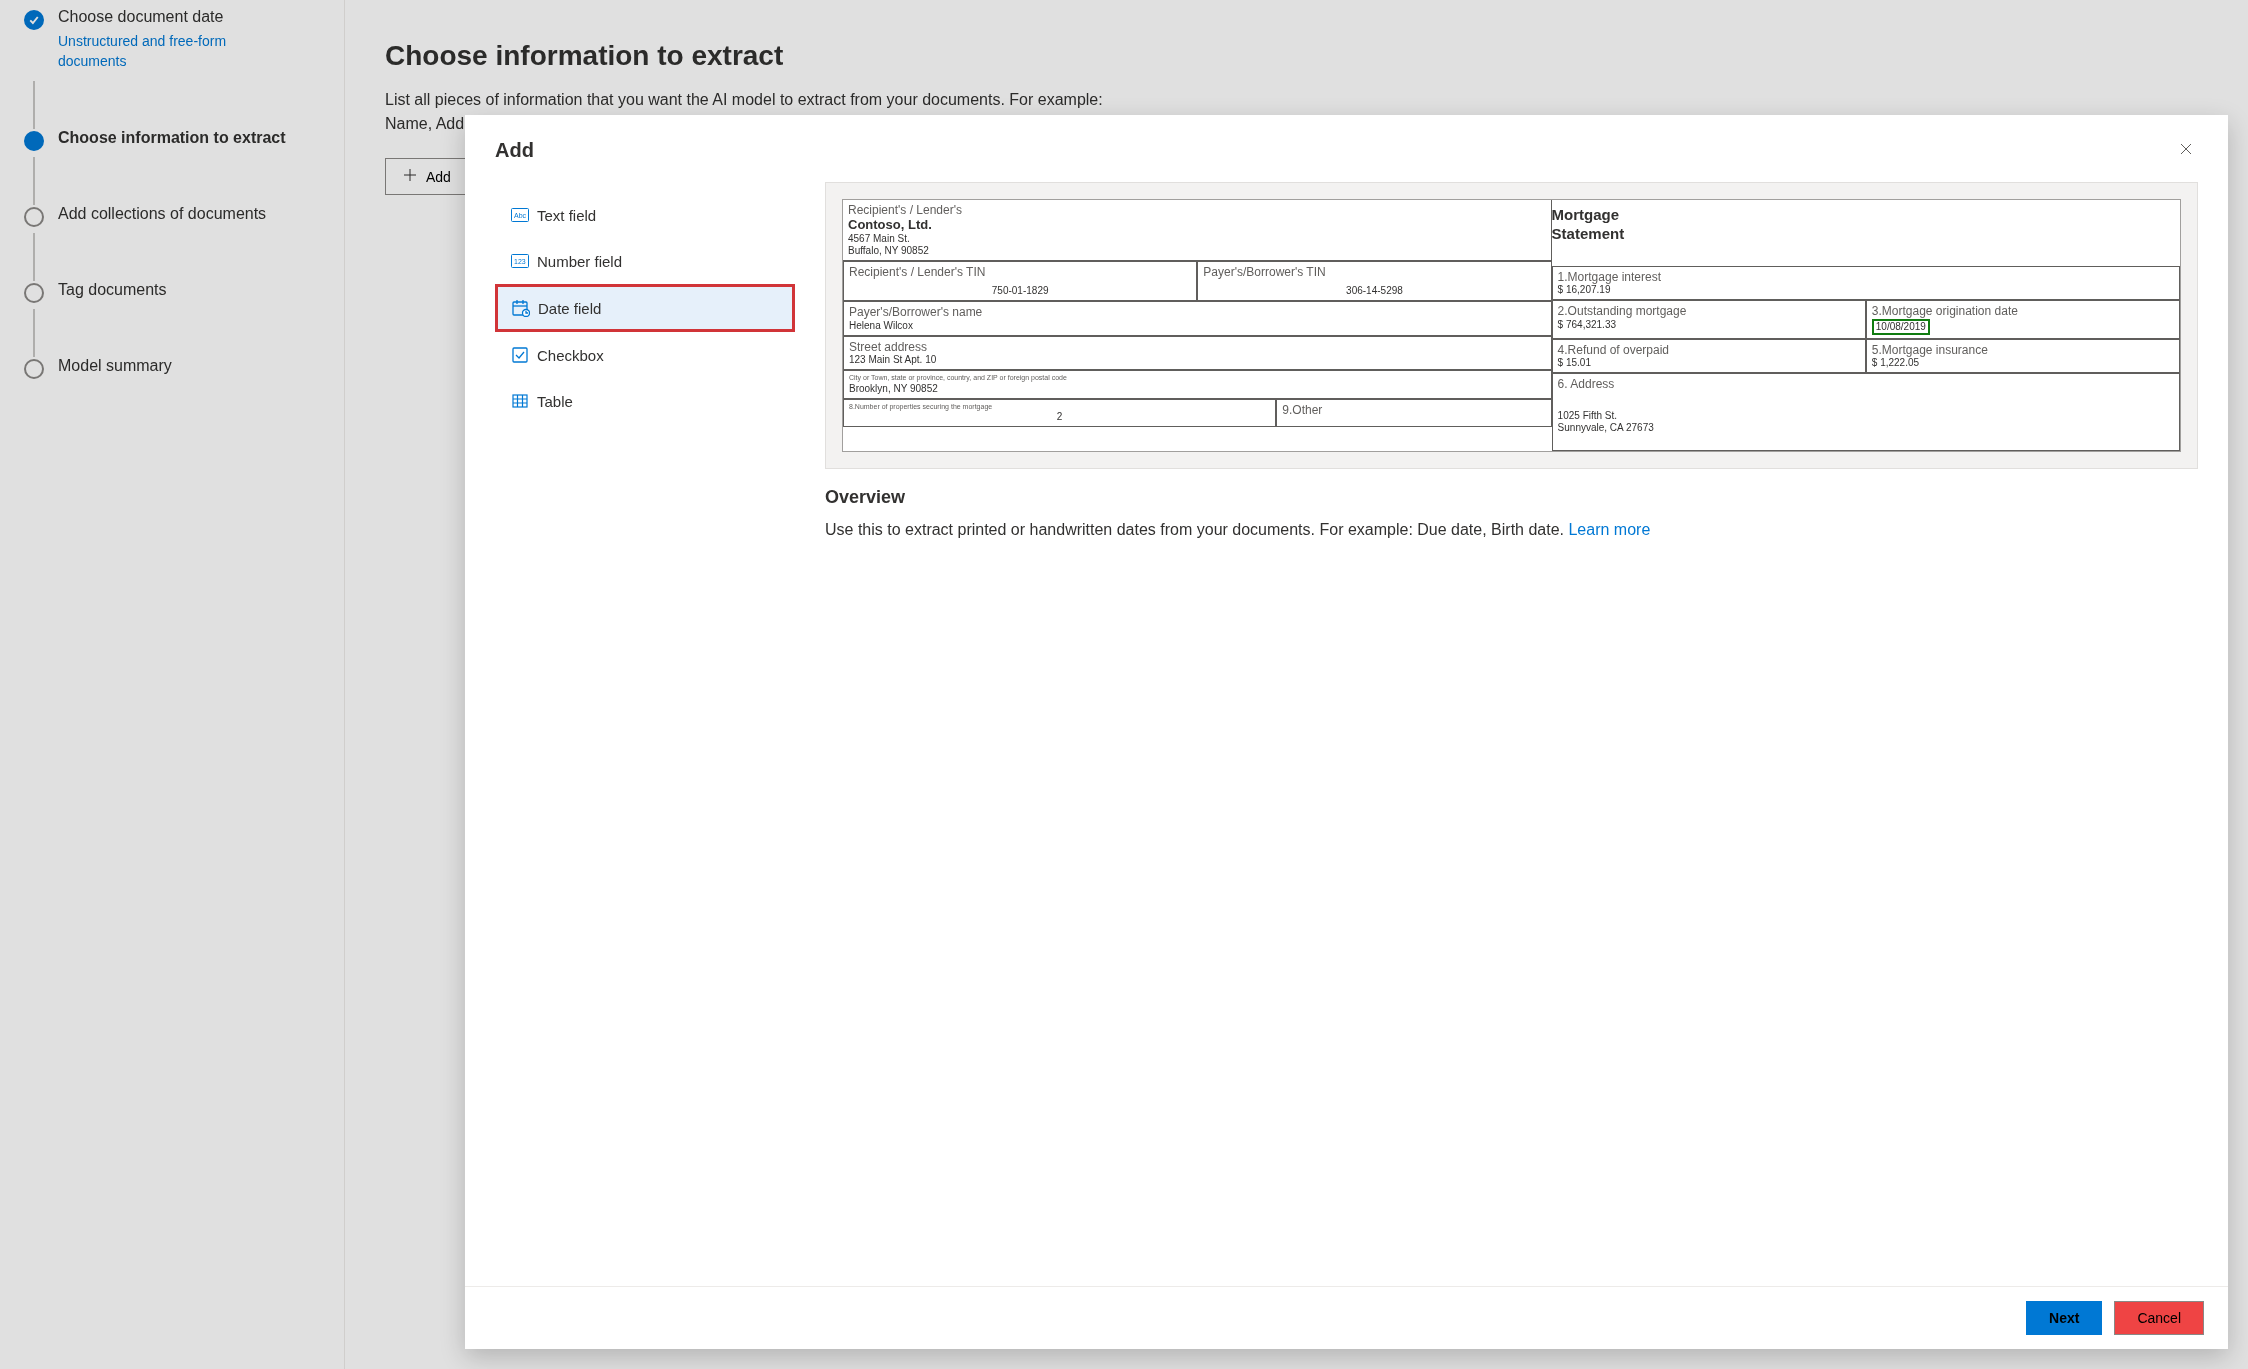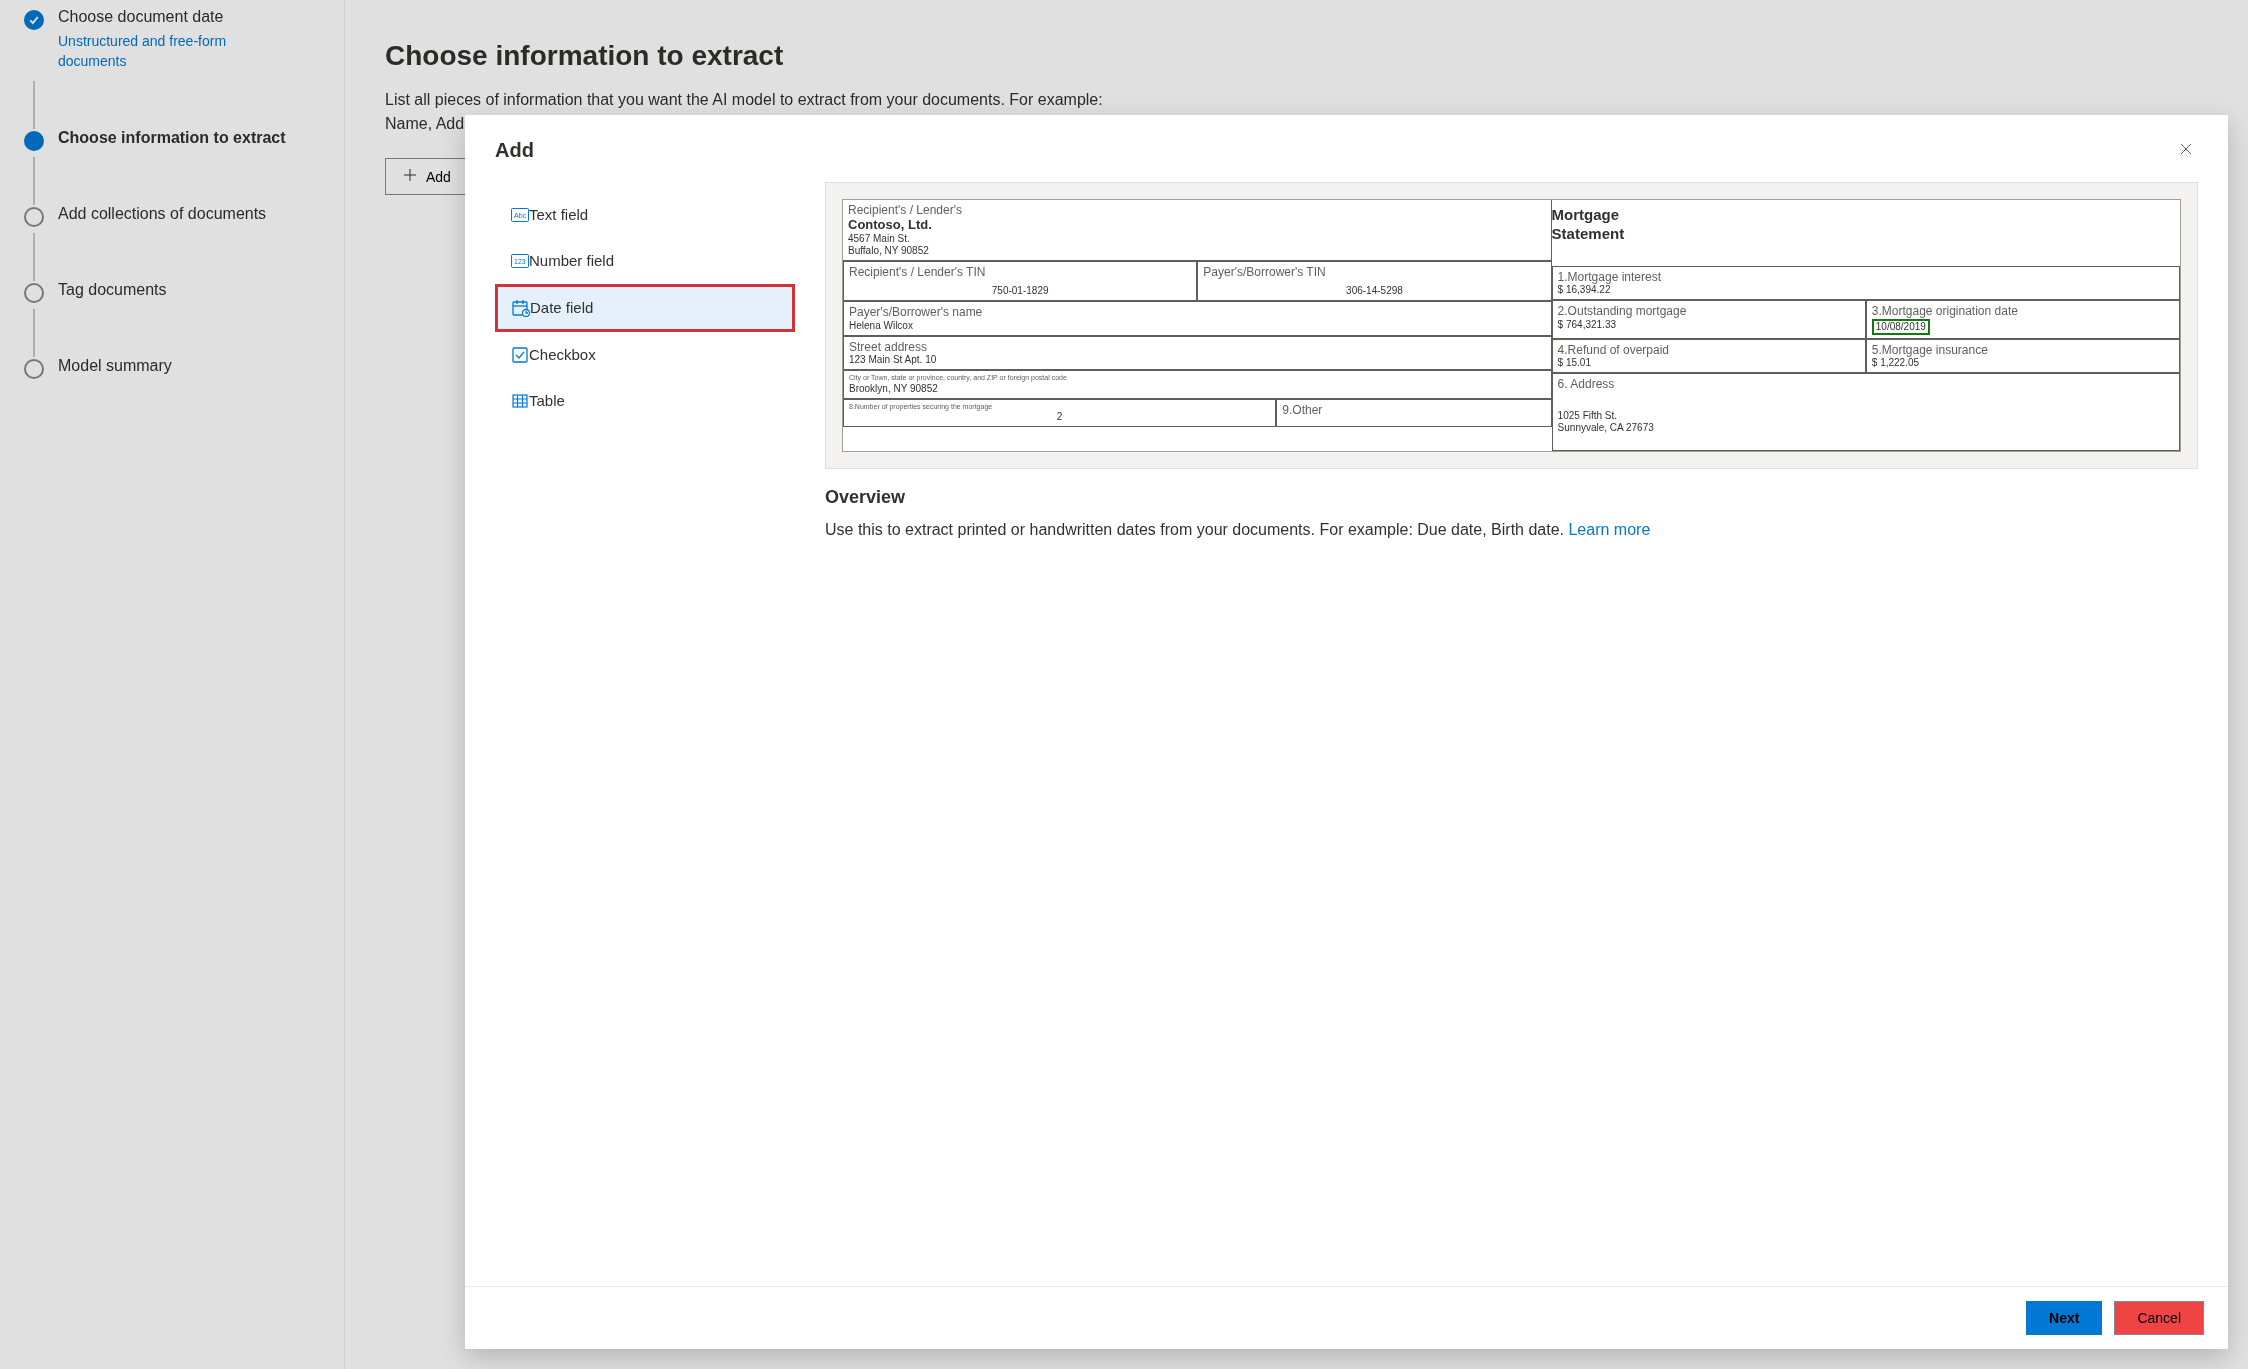--- a/index.html
+++ b/index.html
@@ -118,21 +118,22 @@
     padding: 0 30px;
     gap: 30px;
     overflow:hidden;
   }
   .field-list {
     width: 300px;
     padding-top:18px;
   }
   .field-item {
     display:flex;
-    gap: 0;
+    align-items:center;
+    gap: 8px;
     padding: 12px 14px;
     font-size: 15px;
     cursor:pointer;
     border: 2px solid transparent;
   }
   .field-item.selected {
     background: #e6f0fa;
     border: 3px solid #d13438;
   }
   .field-icon {
@@ -367,21 +368,21 @@
                 </div>
               </div>
             </div>
             <div class="preview-right">
               <div style="height:66px;">
                 <div class="pright-title">Mortgage</div>
                 <div class="pright-title" style="padding-top:0;">Statement</div>
               </div>
               <div class="pcell">
                 <div class="plabel">1.Mortgage interest</div>
-                <div class="pval">$  16,394.22</div>
+                <div class="pval">$  16,207.19</div>
               </div>
               <div class="prow">
                 <div class="pcell">
                   <div class="plabel">2.Outstanding mortgage</div>
                   <div class="pval">$  764,321.33</div>
                 </div>
                 <div class="pcell">
                   <div class="plabel">3.Mortgage origination date</div>
                   <div class="pval"><span class="hl">10/08/2019</span></div>
                 </div>

